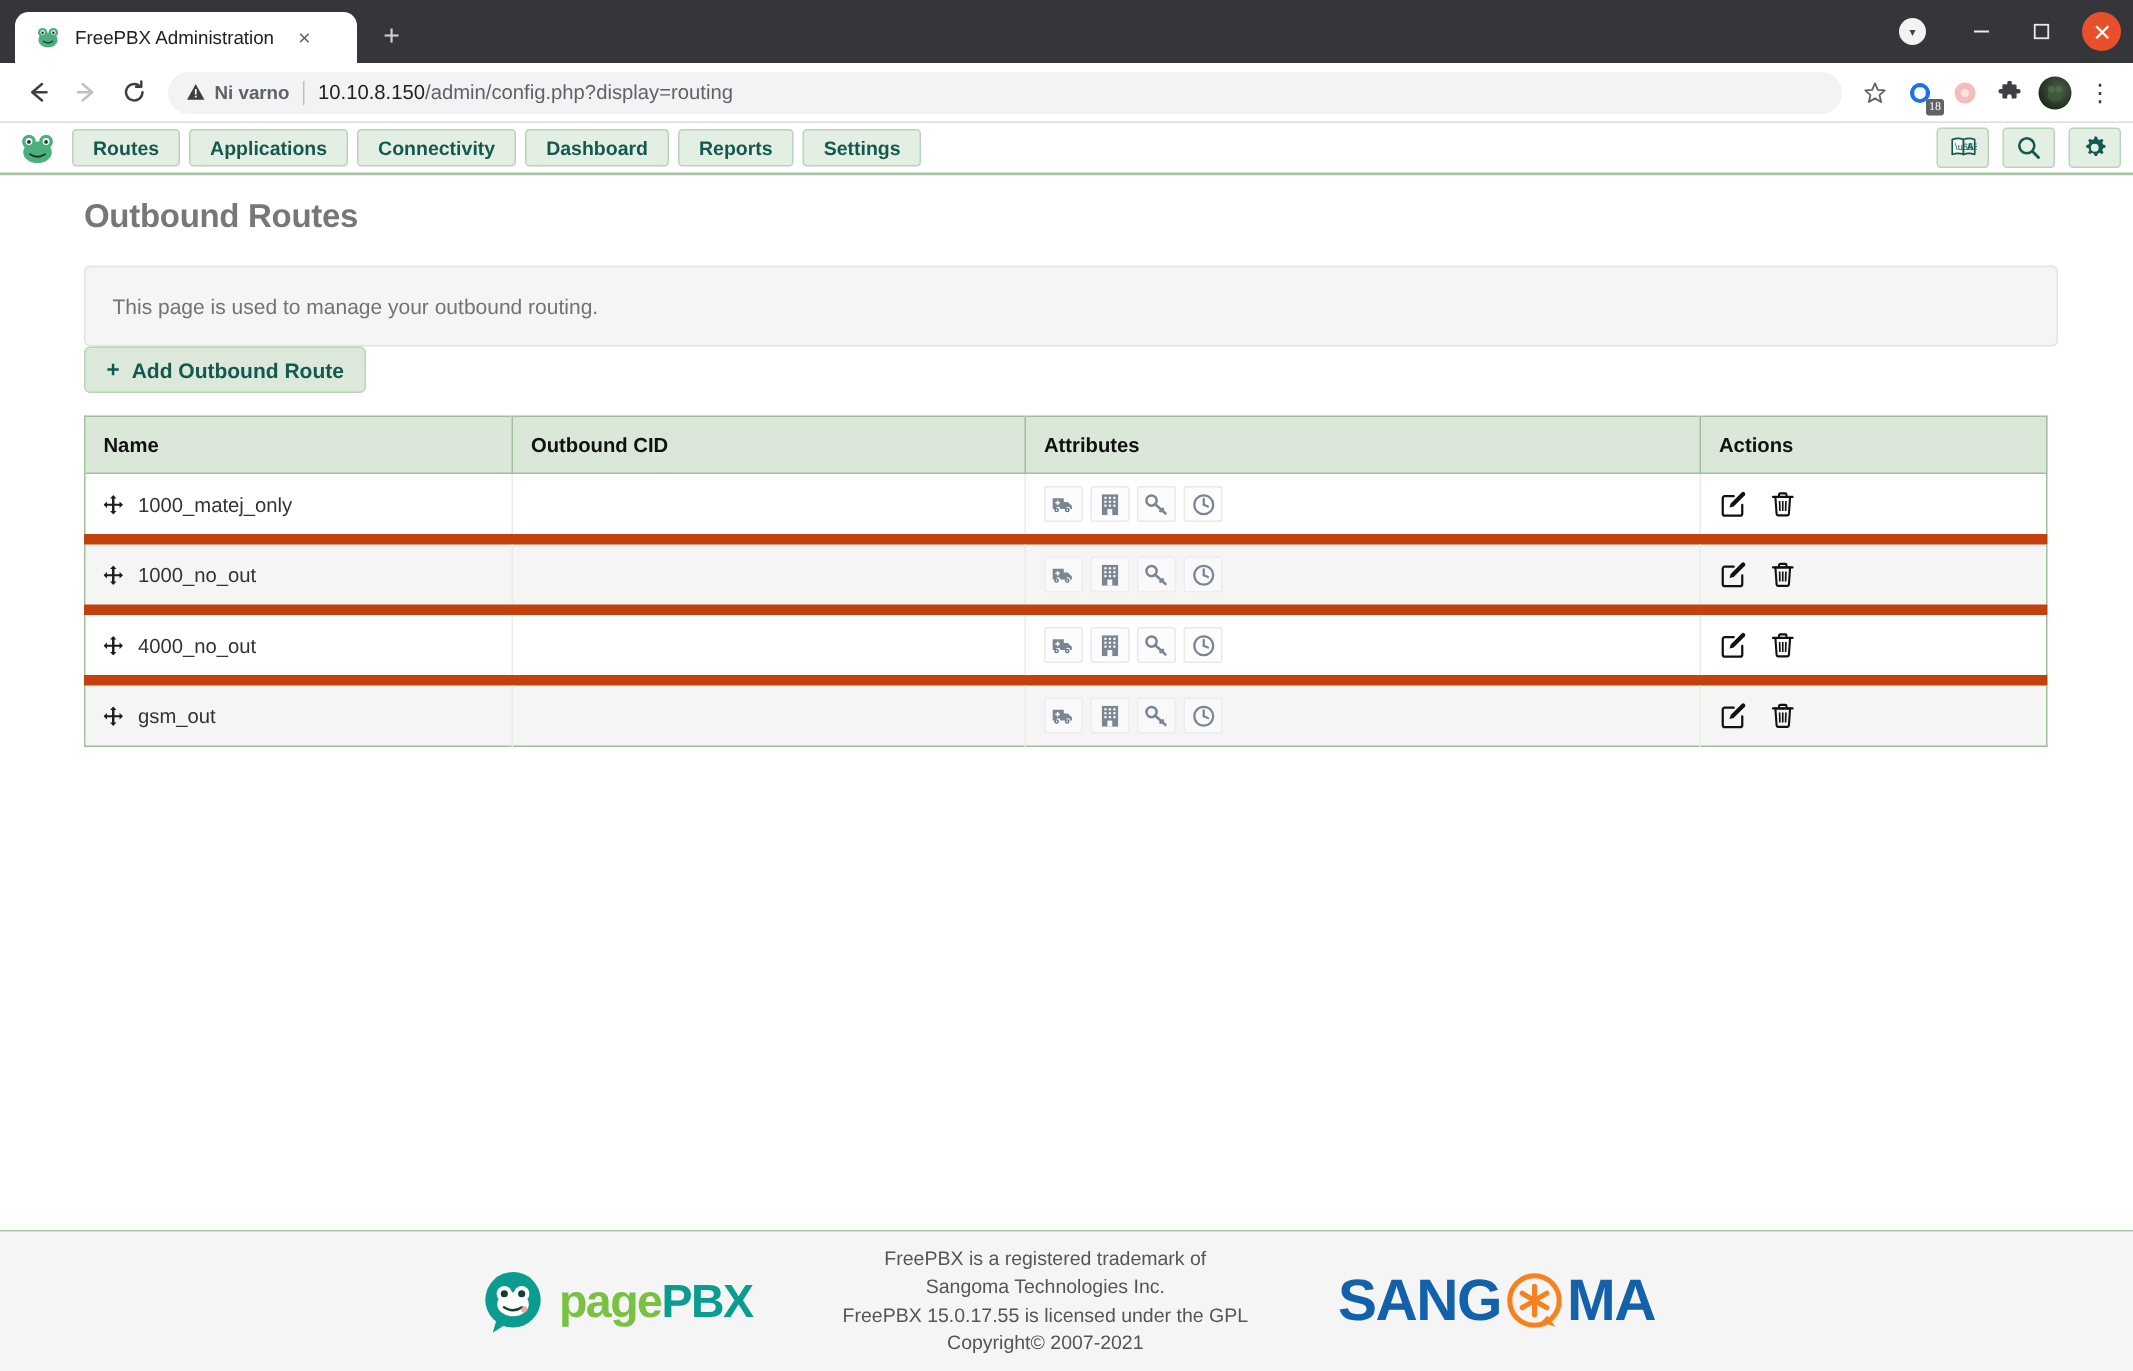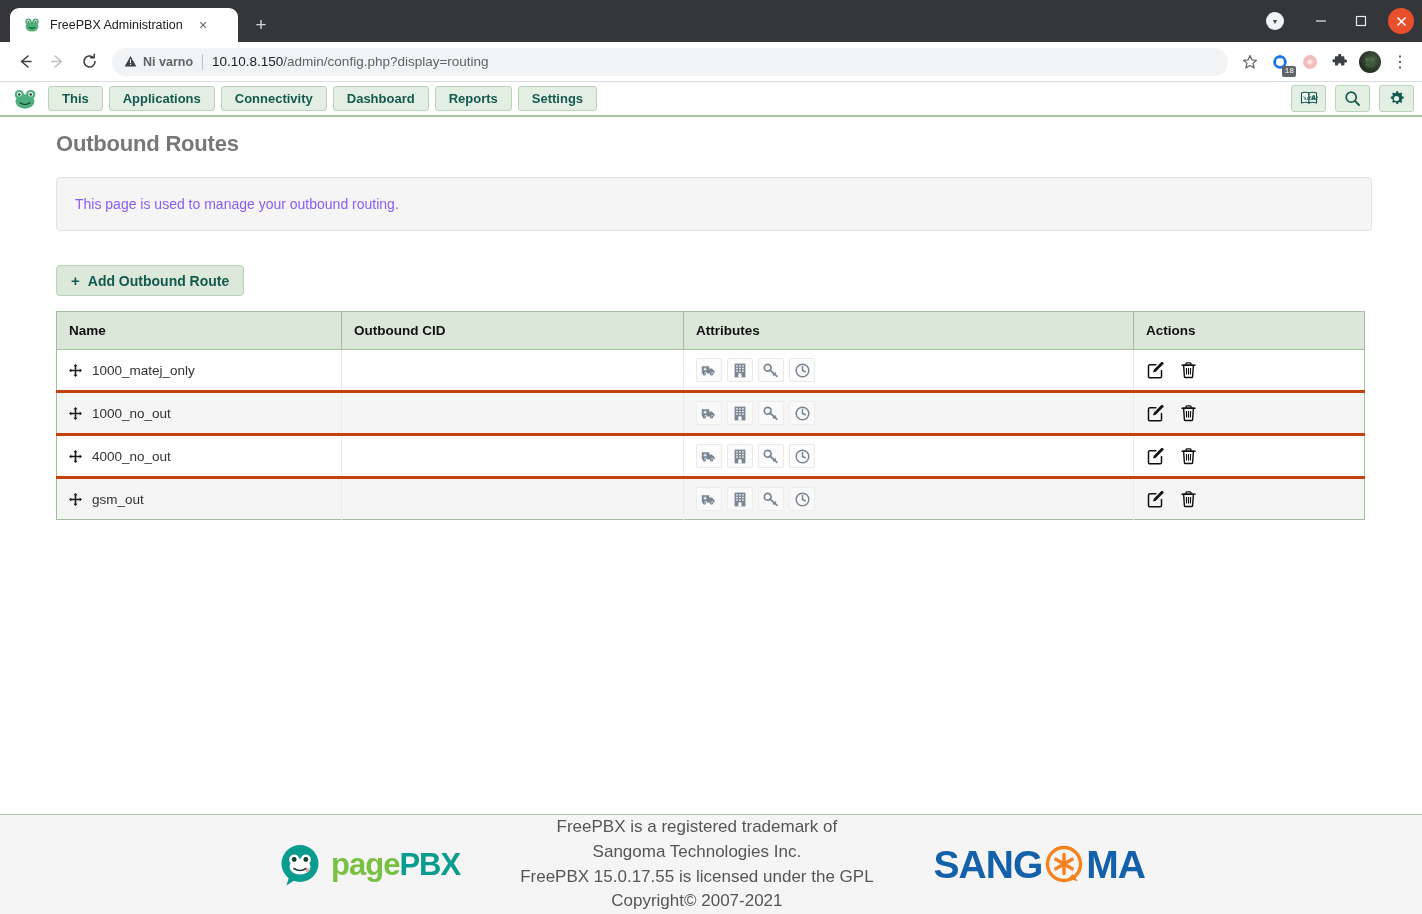--- a/index.html
+++ b/index.html
@@ -160,21 +160,21 @@
   }
   .ext-badge {
     position: absolute;
     bottom: -1px; right: -2px;
     background: #5f6368;
     color: #fff;
     font-size: 8px;
     line-height: 1;
     padding: 1.5px 2px;
     border-radius: 2px;
-    font-family: Liberation Mono, monospace;
+    font-family: Liberation Serif, serif;
     margin-left: 24px;
   }
   .avatar {
     width: 22px; height: 22px;
     border-radius: 50%;
     background: radial-gradient(circle at 60% 40%, #4e5f4a 0%, #1e2a1c 75%);
     display: flex; align-items: center; justify-content: center;
     font-size: 10px;
     color: #7f9b77;
   }
@@ -243,22 +243,21 @@
     color: #777777;
     margin-bottom: 20px;
     letter-spacing: -0.2px;
   }
   .info-panel {
     background: #f5f5f5;
     border: 1px solid #e3e3e3;
     border-radius: 4px;
     padding: 18px 18px;
     font-size: 14px;
-    color: #8b5cf6;
-    margin-bottom: 34px;
+    color: #737373;
     box-shadow: inset 0 1px 1px rgba(0,0,0,.02);
   }
   .btn-add {
     display: inline-flex;
     align-items: center;
     gap: 8px;
     height: 31px;
     padding: 0 14px;
     background: #dce9da;
     border: 1px solid #b9d4b6;
@@ -285,21 +284,21 @@
     text-align: left;
     padding: 10px 12px;
     border-right: 1px solid #9fc09b;
     border-bottom: 1px solid #9fc09b;
     height: 38px;
   }
   table.routes th:last-child { border-right: none; }
   table.routes td {
     padding: 8px 12px;
     border-right: 1px solid #e6ede5;
-    border-bottom: 3px solid #c2410c;
+    border-bottom: 7px solid #c2410c;
     height: 39px;
     vertical-align: middle;
     color: #333333;
     font-size: 13.5px;
   }
   table.routes td:last-child { border-right: none; }
   table.routes tr:nth-child(even) td { background: #f5f5f5; }
   table.routes tr:last-child td { border-bottom: none; }
   .col-name { width: 285px; }
   .col-cid  { width: 342px; }
@@ -342,21 +341,21 @@
   }
   .footer-logo { display: flex; align-items: center; gap: 8px; }
   .footer-logo .wordmark {
     font-size: 31px;
     font-weight: bold;
     letter-spacing: -1px;
   }
   .wm-free { color: #7ac143; }
   .wm-pbx  { color: #0a9c8f; }
   .footer-text {
-    font-size: 17px;
+    font-size: 13px;
     color: #555555;
     line-height: 1.45;
     text-align: center;
   }
   .sangoma-wm {
     font-size: 39px;
     font-weight: bold;
     color: #1461ab;
     letter-spacing: -1px;
     display: flex;
@@ -494,21 +493,21 @@
           <ellipse cx="12" cy="13.5" rx="9.5" ry="7.2" fill="#4caf7d"></ellipse>
           <circle cx="6.3" cy="6.5" r="4.6" fill="#4caf7d"></circle>
           <circle cx="17.7" cy="6.5" r="4.6" fill="#4caf7d"></circle>
           <circle cx="6.3" cy="6.3" r="2.3" fill="#ffffff"></circle>
           <circle cx="17.7" cy="6.3" r="2.3" fill="#ffffff"></circle>
           <circle cx="6.3" cy="6.6" r="1.25" fill="#173a24"></circle>
           <circle cx="17.7" cy="6.6" r="1.25" fill="#173a24"></circle>
           <path d="M7 14.8 q5 3.4 10 0" stroke="#173a24" stroke-width="1.2" fill="none" stroke-linecap="round"></path>
         </svg>
       </div>
-      <div class="nav-item">This</div>
+      <div class="nav-item">Routes</div>
       <div class="nav-item">Applications</div>
       <div class="nav-item">Connectivity</div>
       <div class="nav-item">Dashboard</div>
       <div class="nav-item">Reports</div>
       <div class="nav-item">Settings</div>
       <div class="nav-spacer"></div>
       <div class="nav-ico-btn">
         <svg width="18" height="17" viewBox="0 0 18 17">
           <path d="M1.5 3 q4 -1.6 7.5 0 v10 q-3.5 -1.6 -7.5 0 z" fill="#f2f7f1" stroke="#14594f" stroke-width="1.1" stroke-linejoin="round"></path>
           <path d="M9 3 q3.5 -1.6 7.5 0 v10 q-4 -1.6 -7.5 0 z" fill="#e6f0e5" stroke="#14594f" stroke-width="1.1" stroke-linejoin="round"></path>

